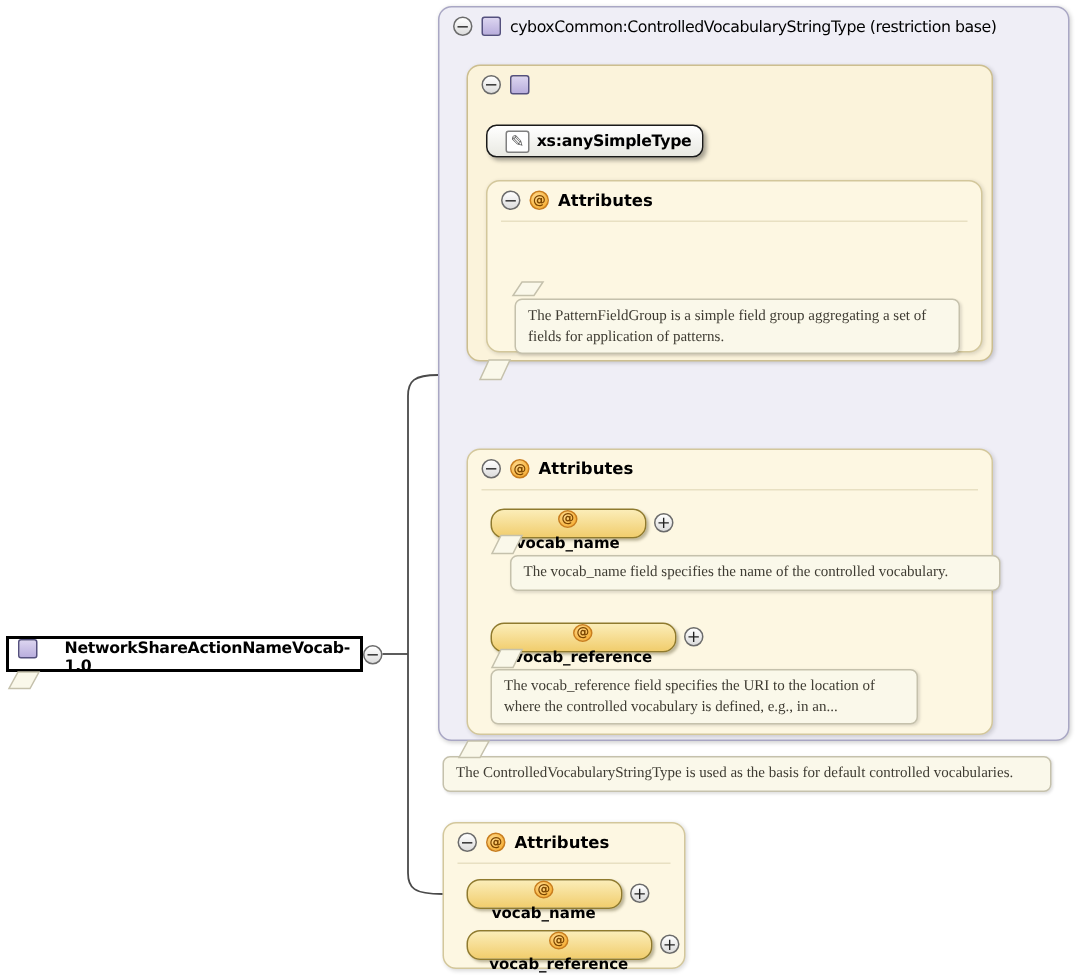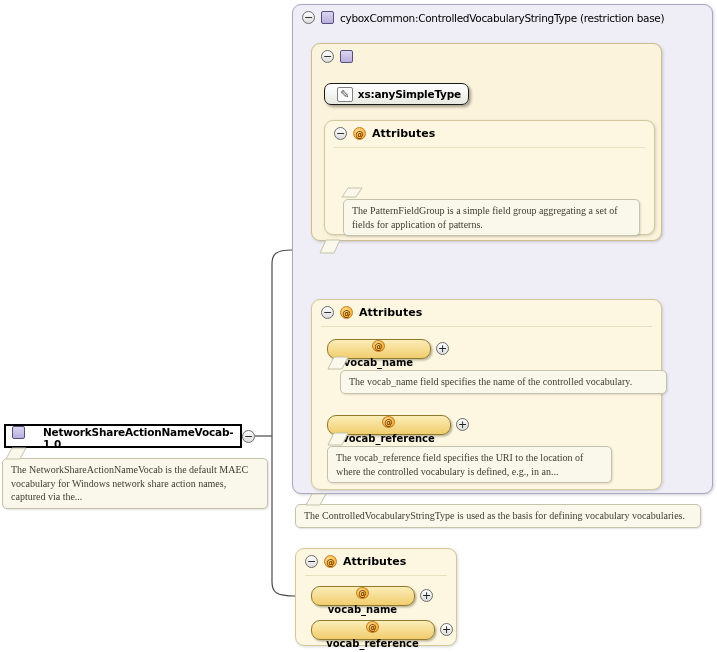--- a/index.html
+++ b/index.html
@@ -63,21 +63,20 @@
 </head>
 <body>
 
 <div class="canvas">
 
   <div class="element-box" style="left:4px; top:424px; width:238px; height:24px;">
     <span class="type-icon"></span>
     <span>NetworkShareActionNameVocab-1.0</span>
   </div>
   <span class="toggle minus abs" style="left:242px; top:430px;"></span>
-  <div class="note" style="left:2px; top:458px; width:266px;">The NetworkShareActionNameVocab is the default MAEC vocabulary for Windows network share action names, captured via the...</div>
 
   <div class="panel lavender" style="left:292px; top:4px; width:421px; height:490px;">
     <div class="phead">
       <span class="toggle minus"></span>
       <span class="type-icon"></span>
       <span class="ptitle">cyboxCommon:ControlledVocabularyStringType (restriction base)</span>
     </div>
 
     <div class="panel cream" style="left:18px; top:38px; width:351px; height:198px;">
       <div class="phead">
@@ -120,21 +119,21 @@
 
       <div class="attr-badge" style="left:15px; top:115px; width:124px;">
         <span class="at-icon"></span>
         <span>vocab_reference</span>
       </div>
       <span class="toggle plus abs" style="left:144px; top:118px;"></span>
       <div class="note" style="left:15px; top:146px; width:285px;">The vocab_reference field specifies the URI to the location of where the controlled vocabulary is defined, e.g., in an...</div>
     </div>
   </div>
 
-  <div class="note" style="left:295px; top:504px; width:406px;">The ControlledVocabularyStringType is used as the basis for defining vocabulary vocabularies.</div>
+  <div class="note" style="left:295px; top:504px; width:406px;">The ControlledVocabularyStringType is used as the basis for default controlled vocabularies.</div>
 
   <div class="panel attrp" style="left:295px; top:548px; width:162px; height:98px;">
     <div class="phead">
       <span class="toggle minus"></span>
       <span class="at-icon"></span>
       <span class="atitle">Attributes</span>
     </div>
     <div class="divider"></div>
 
     <div class="attr-badge" style="left:15px; top:37px; width:104px;">

